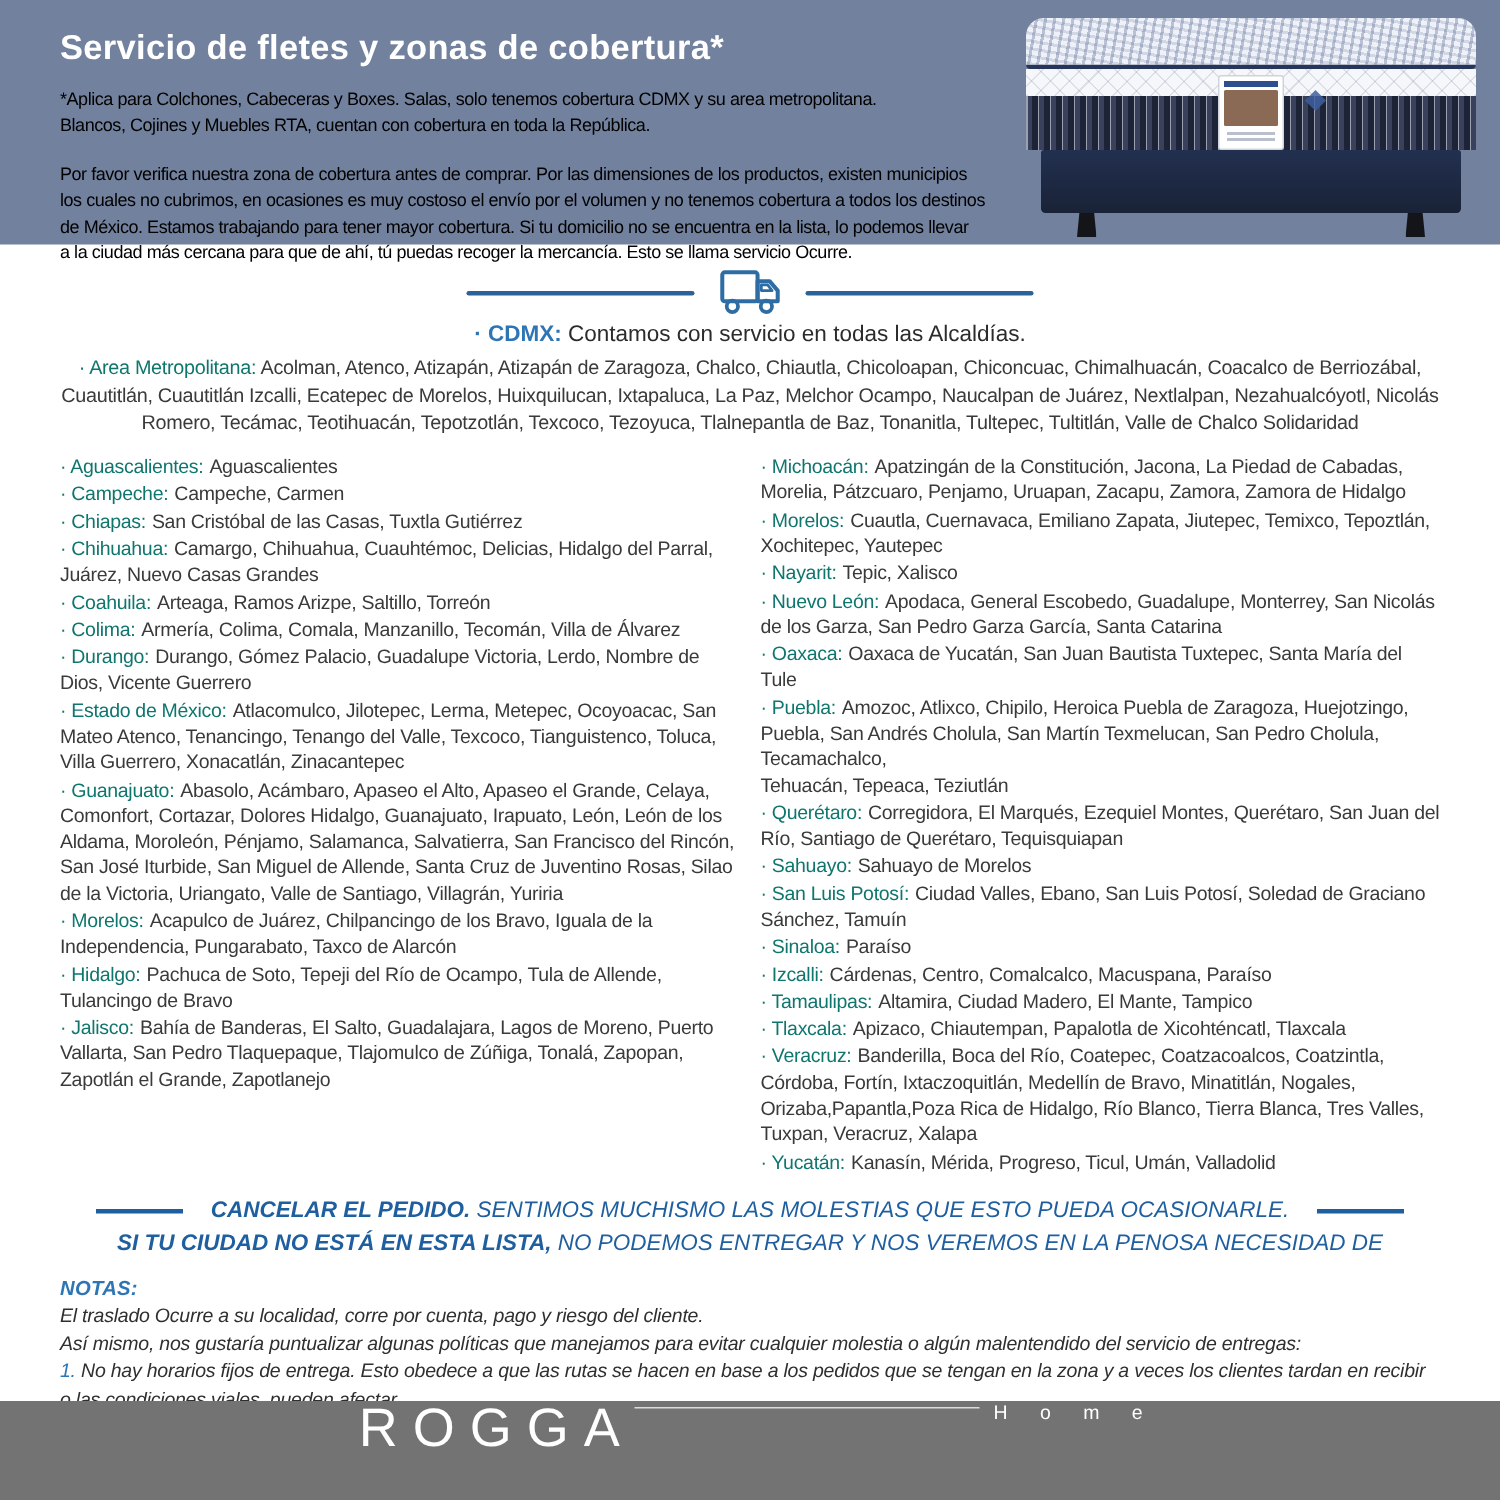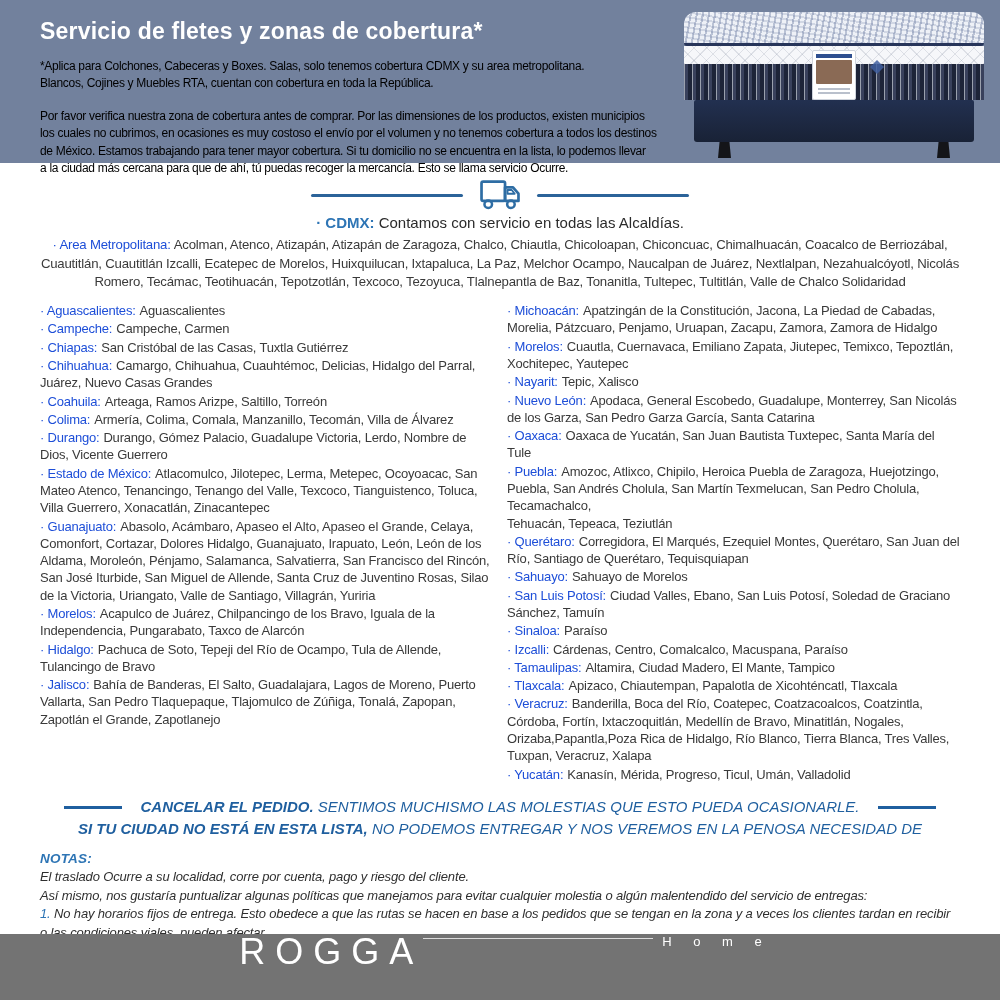--- a/index.html
+++ b/index.html
@@ -94,21 +94,21 @@
     text-align:center;
     font-size:13.2px; line-height:1.42; letter-spacing:-0.2px;
     color:#3a3a3a;
   }
   .metro .state { margin-right:3px; }
 
   
   .columns { display:flex; gap:14px; padding:10px 40px 0 40px; }
   .col { flex:1; font-size:13px; line-height:1.33; letter-spacing:-0.2px; color:#3a3a3a; }
   .entry { margin-bottom:1px; }
-  .state { color:#1d4ed8; margin-right:4px; }
+  .state { color:#0f766e; margin-right:4px; }
   .cities { white-space:pre-line; }
 
   
   .warning { margin-top:12px; font-style:italic; color:#1f5f9f; font-size:15px; line-height:1.5; }
   .warn-line { display:flex; justify-content:center; align-items:center; gap:18px; }
   .wdash { width:58px; height:3px; background:#1f5f9f; }
 
   
   .notas { padding:8px 45px 4px 40px; font-size:13px; line-height:1.43; letter-spacing:-0.15px; color:#2f2f2f;font-style:italic; }
   .notas-h { color:#2e75b5; font-weight:bold; font-size:13.5px; letter-spacing:.2px; }

